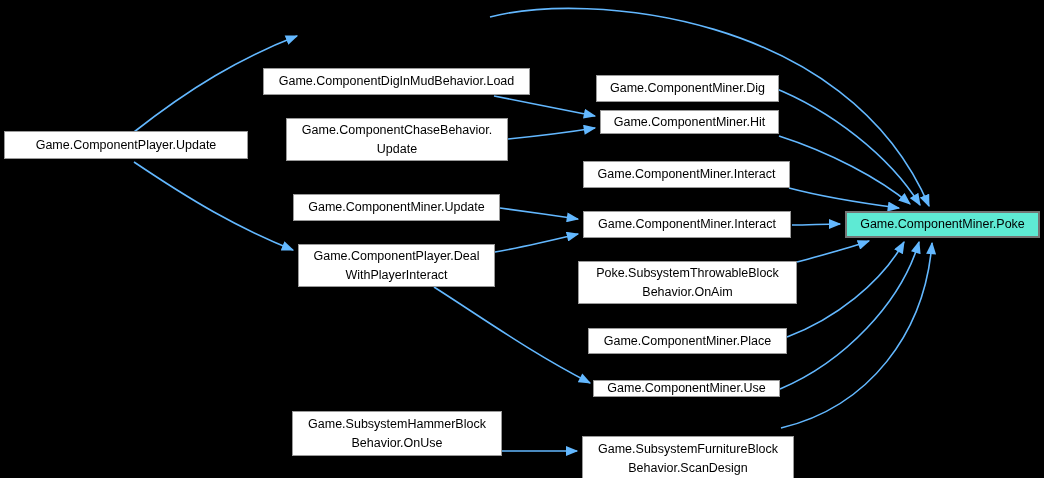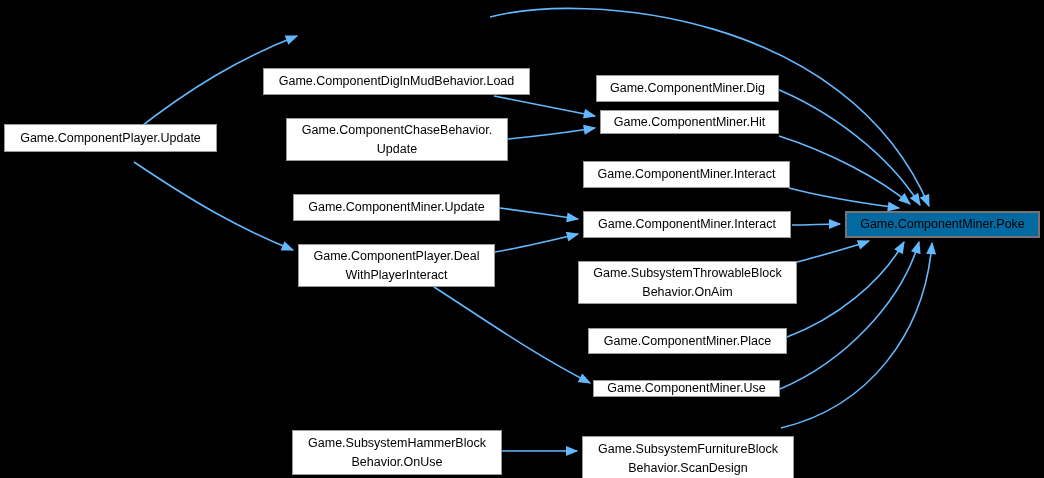--- a/index.html
+++ b/index.html
@@ -36,21 +36,21 @@
     font-size: 12.5px;
     line-height: 1.45;
     display: flex;
     align-items: center;
     justify-content: center;
     text-align: center;
     white-space: pre-line;
     cursor: pointer;
   }
   .node.focus {
-    background: #0369a1;
+    background: #5eead4;
     border: 2px solid #747474;
   }
 </style>
 </head>
 <body>
 
 <div class="stage">
 
   <svg class="edges-layer" viewBox="0 0 1044 478" xmlns="http://www.w3.org/2000/svg">
     <defs>
@@ -72,32 +72,32 @@
     <path class="edge" marker-end="url(#arrow)" d="M 789,188 C 823,197 861,203 899,208"></path>
     <path class="edge" marker-end="url(#arrow)" d="M 792,225 C 809,225 823,224 840,224"></path>
     <path class="edge" marker-end="url(#arrow)" d="M 797,262 C 825,254 847,249 869,241"></path>
     <path class="edge" marker-end="url(#arrow)" d="M 787,337 C 835,319 881,283 904,242"></path>
     <path class="edge" marker-end="url(#arrow)" d="M 780,389 C 844,362 901,303 919,242"></path>
     <path class="edge" marker-end="url(#arrow)" d="M 781,428 C 869,407 925,333 932,243"></path>
   </svg>
 
   <div class="node" style="left:263px; top:68px;  width:267px; height:27px;">Game.ComponentDigInMudBehavior.Load</div>
   <div class="node" style="left:596px; top:60px;  width:183px; height:27px;margin-top:15px;">Game.ComponentMiner.Dig</div>
-  <div class="node" style="left:4px;   top:124px; width:213px; height:28px;text-align:center;">Game.ComponentPlayer.Update</div>
+  <div class="node" style="left:4px;   top:131px; width:244px; height:28px;text-align:center;">Game.ComponentPlayer.Update</div>
   <div class="node" style="left:286px; top:118px; width:222px; height:43px;">Game.ComponentChaseBehavior.
 Update</div>
   <div class="node" style="left:600px; top:110px; width:179px; height:24px;">Game.ComponentMiner.Hit</div>
   <div class="node" style="left:583px; top:161px; width:207px; height:27px;">Game.ComponentMiner.Interact</div>
   <div class="node" style="left:293px; top:194px; width:207px; height:27px;">Game.ComponentMiner.Update</div>
   <div class="node" style="left:583px; top:211px; width:208px; height:27px;">Game.ComponentMiner.Interact</div>
   <div class="node focus" style="left:845px; top:211px; width:195px; height:27px;">Game.ComponentMiner.Poke</div>
   <div class="node" style="left:298px; top:244px; width:197px; height:43px;">Game.ComponentPlayer.Deal
 WithPlayerInteract</div>
-  <div class="node" style="left:578px; top:261px; width:219px; height:43px;">Game.SubsystemThrowableBlock
+  <div class="node" style="left:578px; top:261px; width:219px; height:43px;">Poke.SubsystemThrowableBlock
 Behavior.OnAim</div>
   <div class="node" style="left:588px; top:328px; width:199px; height:26px;">Game.ComponentMiner.Place</div>
   <div class="node" style="left:593px; top:380px; width:187px; height:17px;">Game.ComponentMiner.Use</div>
-  <div class="node" style="left:292px; top:430px; width:210px; height:45px;">Game.SubsystemHammerBlock
+  <div class="node" style="left:292px; top:411px; width:210px; height:45px;">Game.SubsystemHammerBlock
 Behavior.OnUse</div>
   <div class="node" style="left:582px; top:436px; width:212px; height:45px;">Game.SubsystemFurnitureBlock
 Behavior.ScanDesign</div>
 
 </div>
 
 </body></html>

